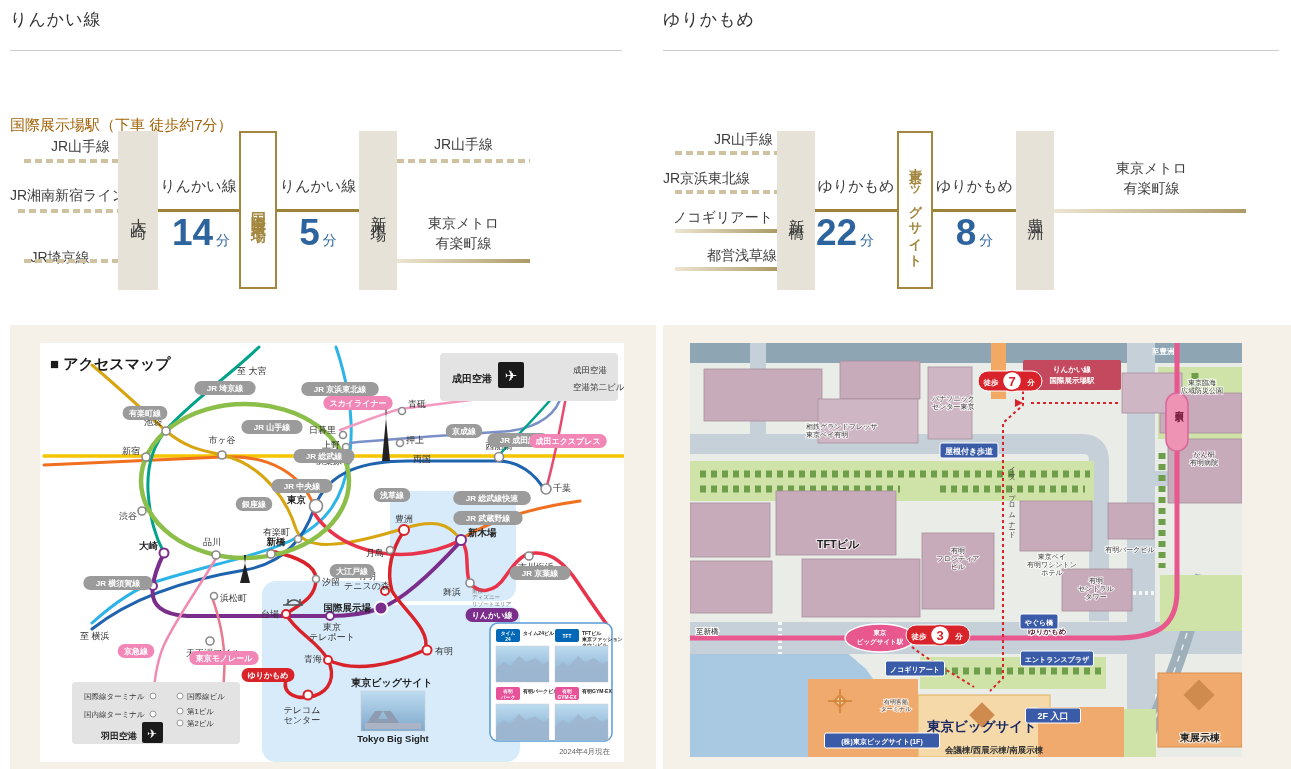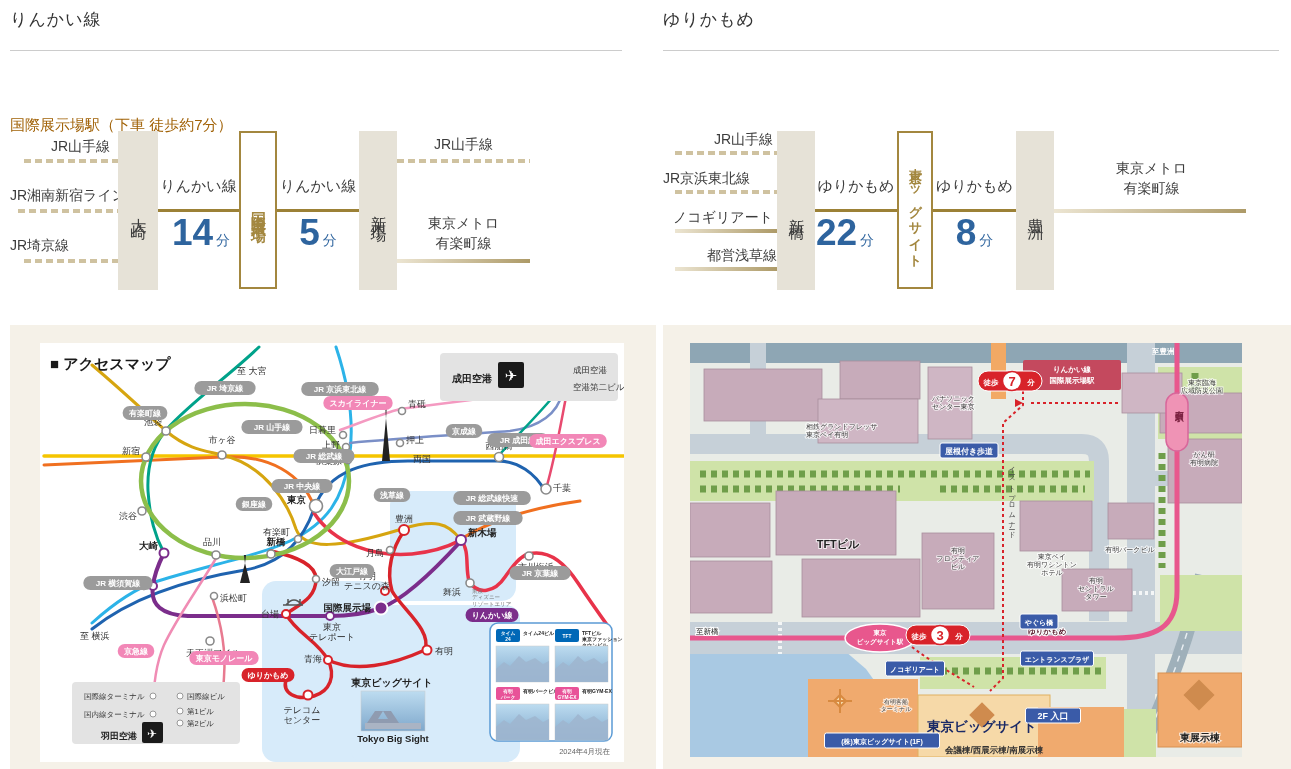--- a/index.html
+++ b/index.html
@@ -42,21 +42,21 @@
 
   <section class="sec" id="sec-rinkai">
     <div class="sec-title">りんかい線</div>
     <div class="sec-divider"></div>
     <div class="sec-sub">国際展示場駅（下車 徒歩約7分）</div>
 
     <div class="feeder" style="left:0;top:137px;width:100px;text-align:right"><span>JR山手線</span></div>
     <div class="fline dashed" style="left:14px;top:159px;width:94px"></div>
     <div class="feeder" style="left:0;top:186px;width:104px;text-align:right"><span>JR湘南新宿ライン</span></div>
     <div class="fline dashed" style="left:8px;top:209px;width:100px"></div>
-    <div class="feeder" style="left:0;top:236px;width:100px;text-align:left"><span>JR埼京線</span></div>
+    <div class="feeder" style="left:0;top:248px;width:100px;text-align:center"><span>JR埼京線</span></div>
     <div class="fline dashed" style="left:14px;top:259px;width:94px"></div>
 
     <div class="stbox" style="left:108px;top:131px;width:40px;height:159px">
         <span>大崎</span>
       </div>
 
     <div class="seg-label" style="left:148px;width:81px">りんかい線</div>
     <div class="seg-line" style="left:148px;width:81px"></div>
     <div class="seg-min" style="left:139px;width:104px">
         <span class="min">14</span>

